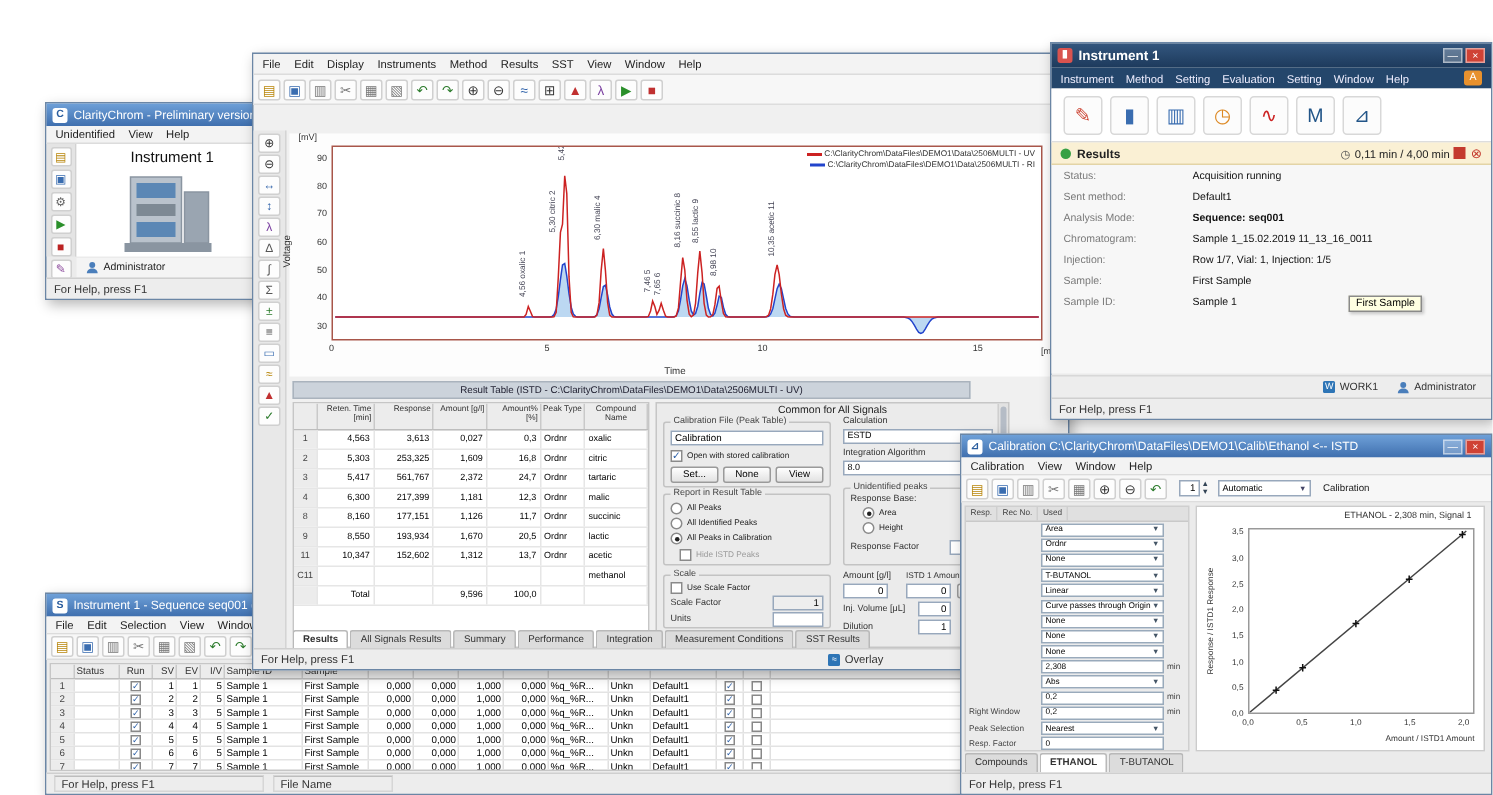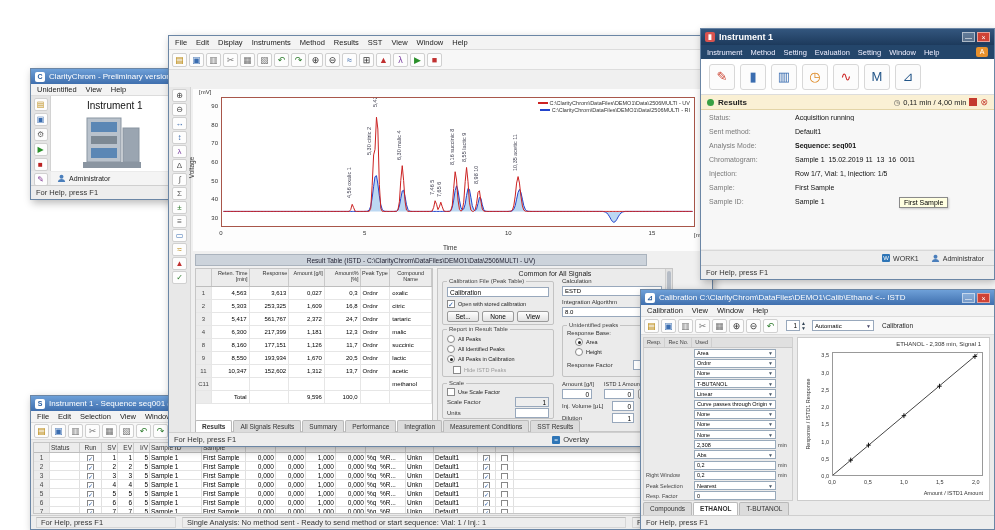--- a/index.html
+++ b/index.html
@@ -383,21 +383,20 @@
           <span class="qc q12">%q_%R...</span>
           <span class="qc q13">Unkn</span>
           <span class="qc q14">Default1</span>
           <span class="qc q15"><span class="qck">✓</span></span>
           <span class="qc q16"><span class="qck"></span></span>
         </div>
       </div>
   </div>
   <div class="sbar">
     <span class="sseg" style="width:140px">For Help, press F1</span>
-    <span class="sseg" style="flex:1">Single Analysis: No method sent - Ready to send method or start sequence: Vial: 1 / Inj.: 1</span>
     <span class="sseg" style="width:80px">File Name</span>
   </div>
 </div>
 
 <div class="win" id="wChrom">
   <div class="menu">
       <span class="mi">File</span>
       <span class="mi">Edit</span>
       <span class="mi">Display</span>
       <span class="mi">Instruments</span>

